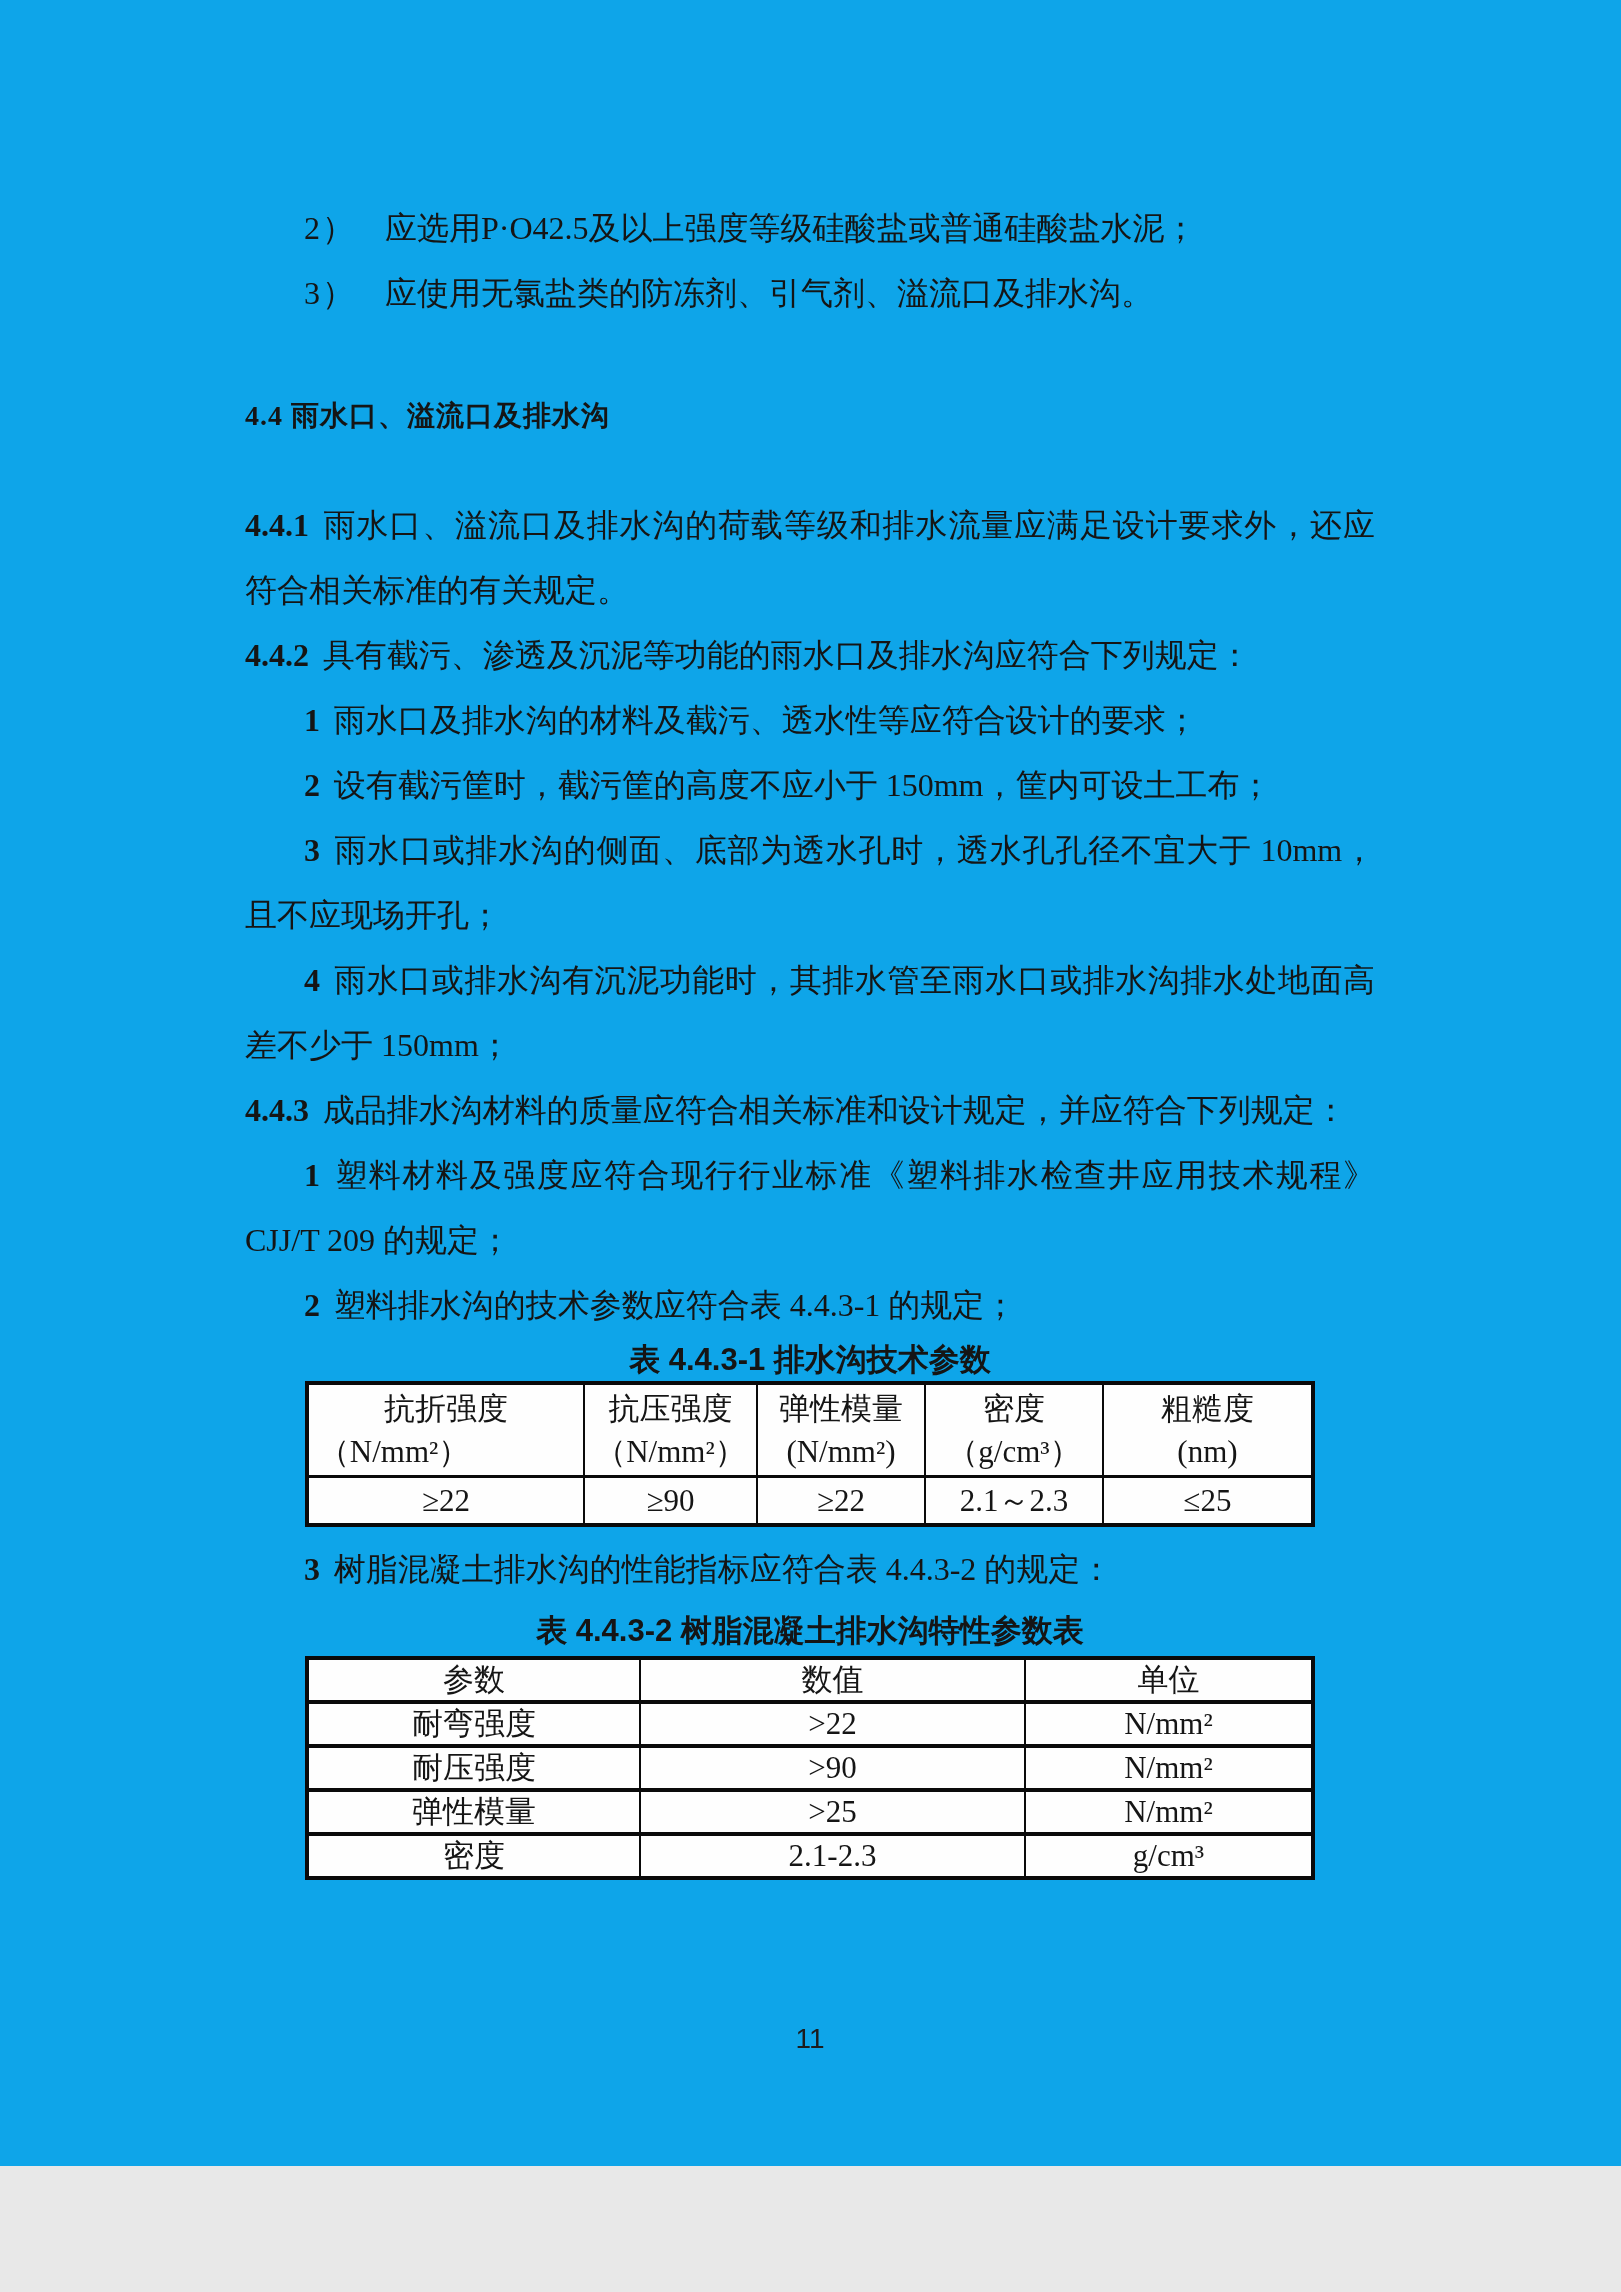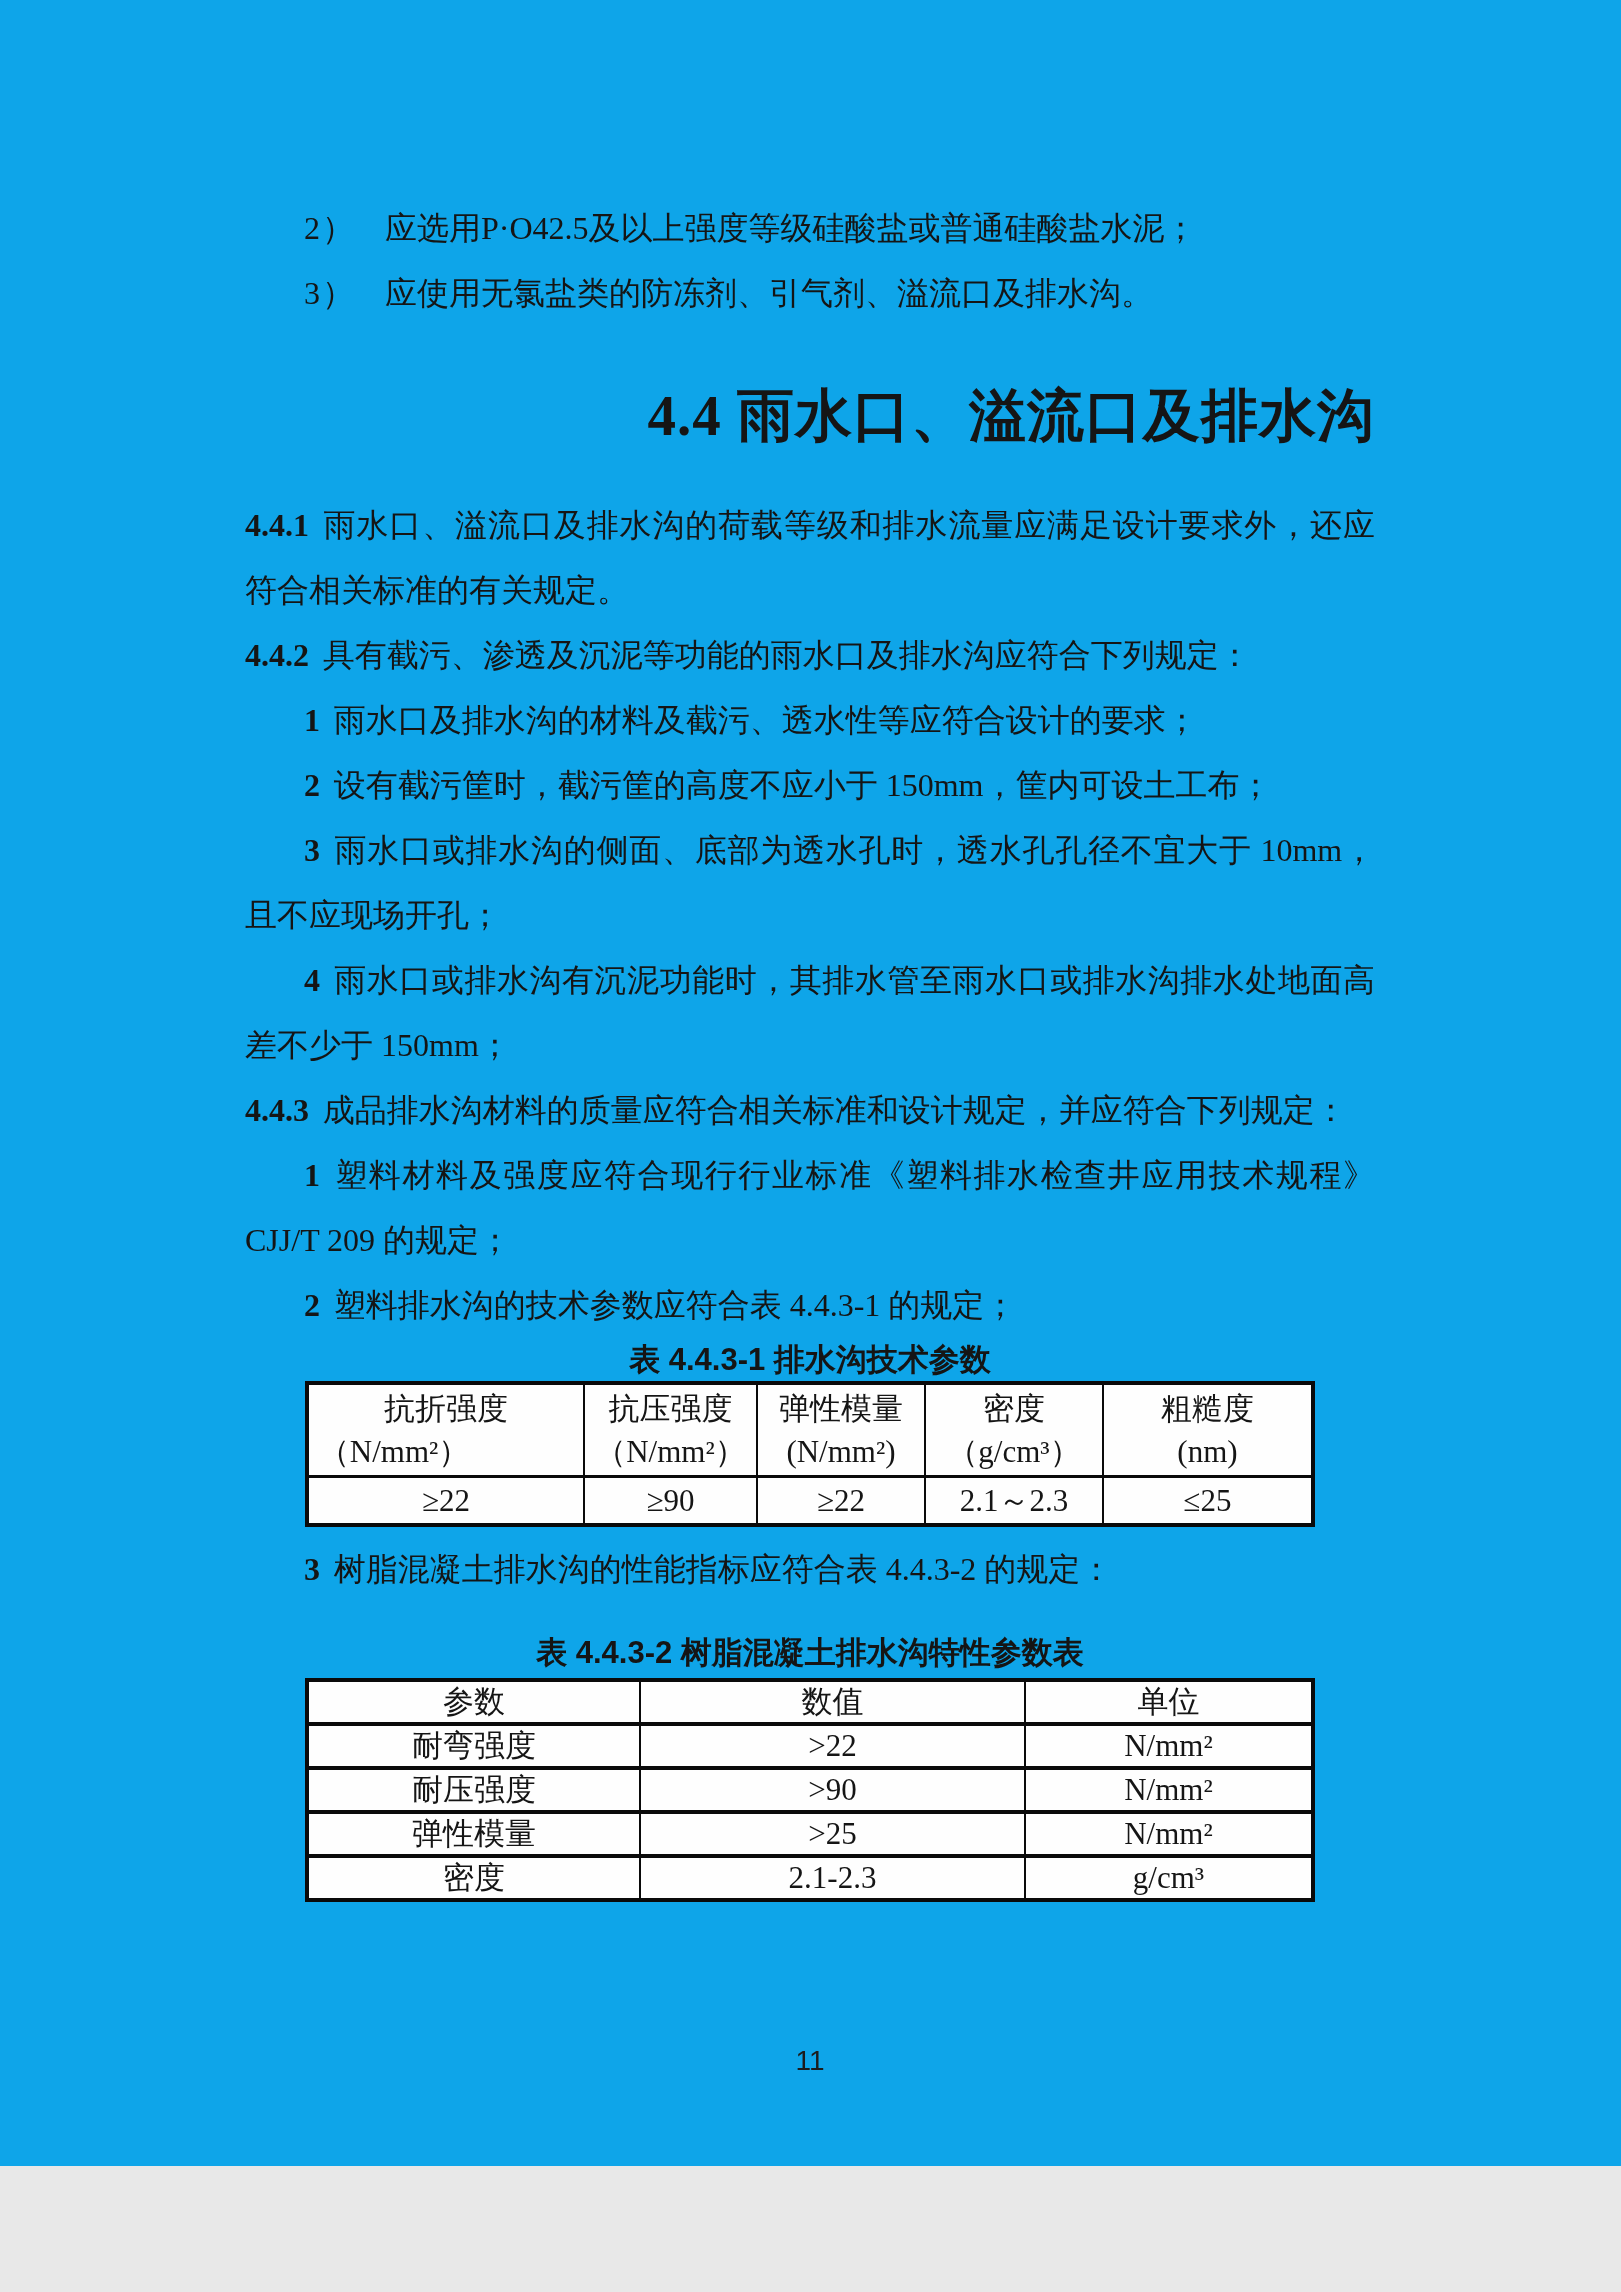--- a/index.html
+++ b/index.html
@@ -16,37 +16,37 @@
     padding:196px 246px 0 245px;
     font-size:32px;
     line-height:65px;
   }
   
   .intro p{margin:0;text-indent:59px;}
   .intro .marker{margin-right:29px;letter-spacing:2px;}
   
   .sec-heading{
     margin:55px 0 43px 0;
-    font-size:57px;line-height:69px;
-    font-weight:bold;text-align:right;
+    font-size:28px;line-height:69px;
+    font-weight:bold;text-align:left;
     letter-spacing:1px;
   }
   
   .clause{margin:0;text-align:justify;}
   .clause .num{font-weight:bold;margin-right:13.7px;}
   .sub{margin:0;text-indent:59px;text-align:justify;}
   .sub .inum{font-weight:bold;margin-right:13.7px;font-style:normal;}
   
   .tbl-caption{
     margin:0;
     font-family:"Liberation Sans","DejaVu Sans",sans-serif;
     font-weight:bold;font-size:31px;line-height:43px;
     text-align:center;
   }
-  .cap2{margin-top:29px;}
+  .cap2{margin-top:7px;}
   
   table{border-collapse:collapse;table-layout:fixed;width:1007px;margin:0 auto;background:#fefefe;}
   .t1{border:4.9px solid #0a0a0a;margin-top:0;}
   .t1 th,.t1 td{border-left:2.9px solid #0a0a0a;border-right:2.9px solid #0a0a0a;font-weight:normal;padding:0;text-align:center;font-size:31px;}
   .t1 thead th{border-bottom:3.9px solid #0a0a0a;height:90px;vertical-align:middle;}
   .t1 .hname{line-height:43px;text-align:center;}
   .t1 .hunit{line-height:43px;}
   .t1 .unit-left{text-align:left;padding-left:9.8px;}
   .t1 tbody td{height:45px;line-height:45px;}
   .t2{border:4.9px solid #0a0a0a;margin-top:3.9px;padding-left:48px;}

